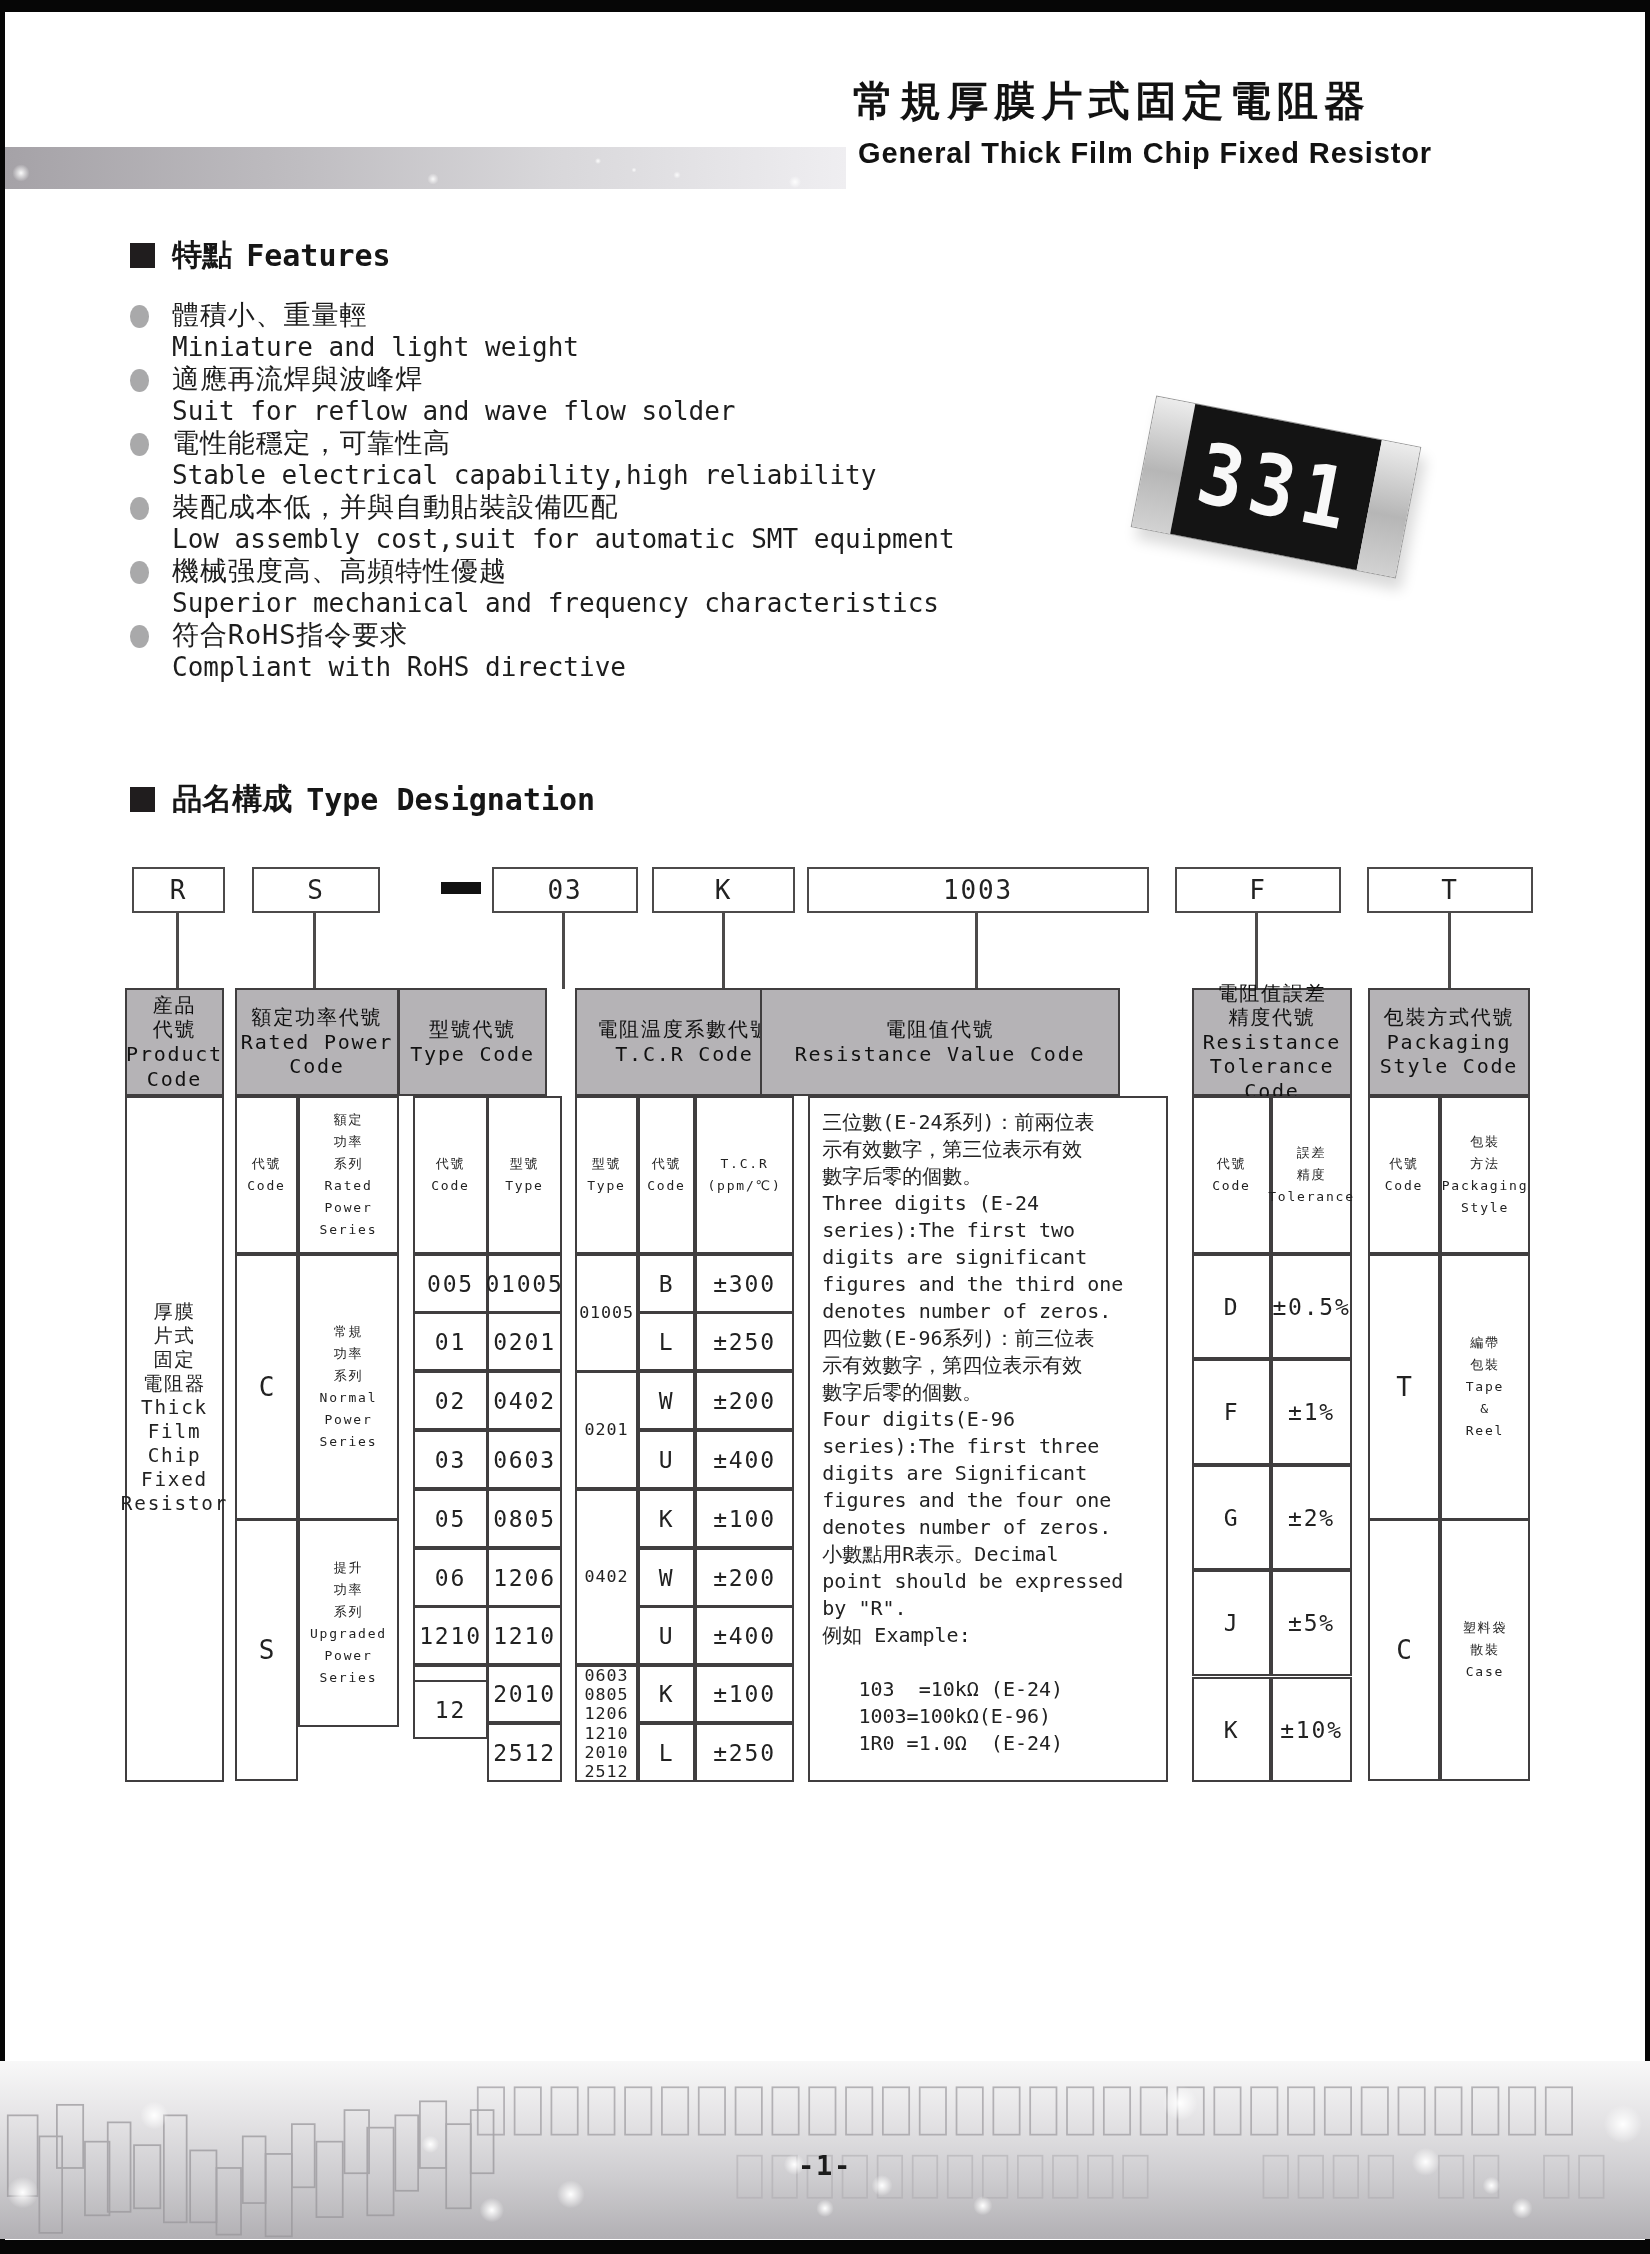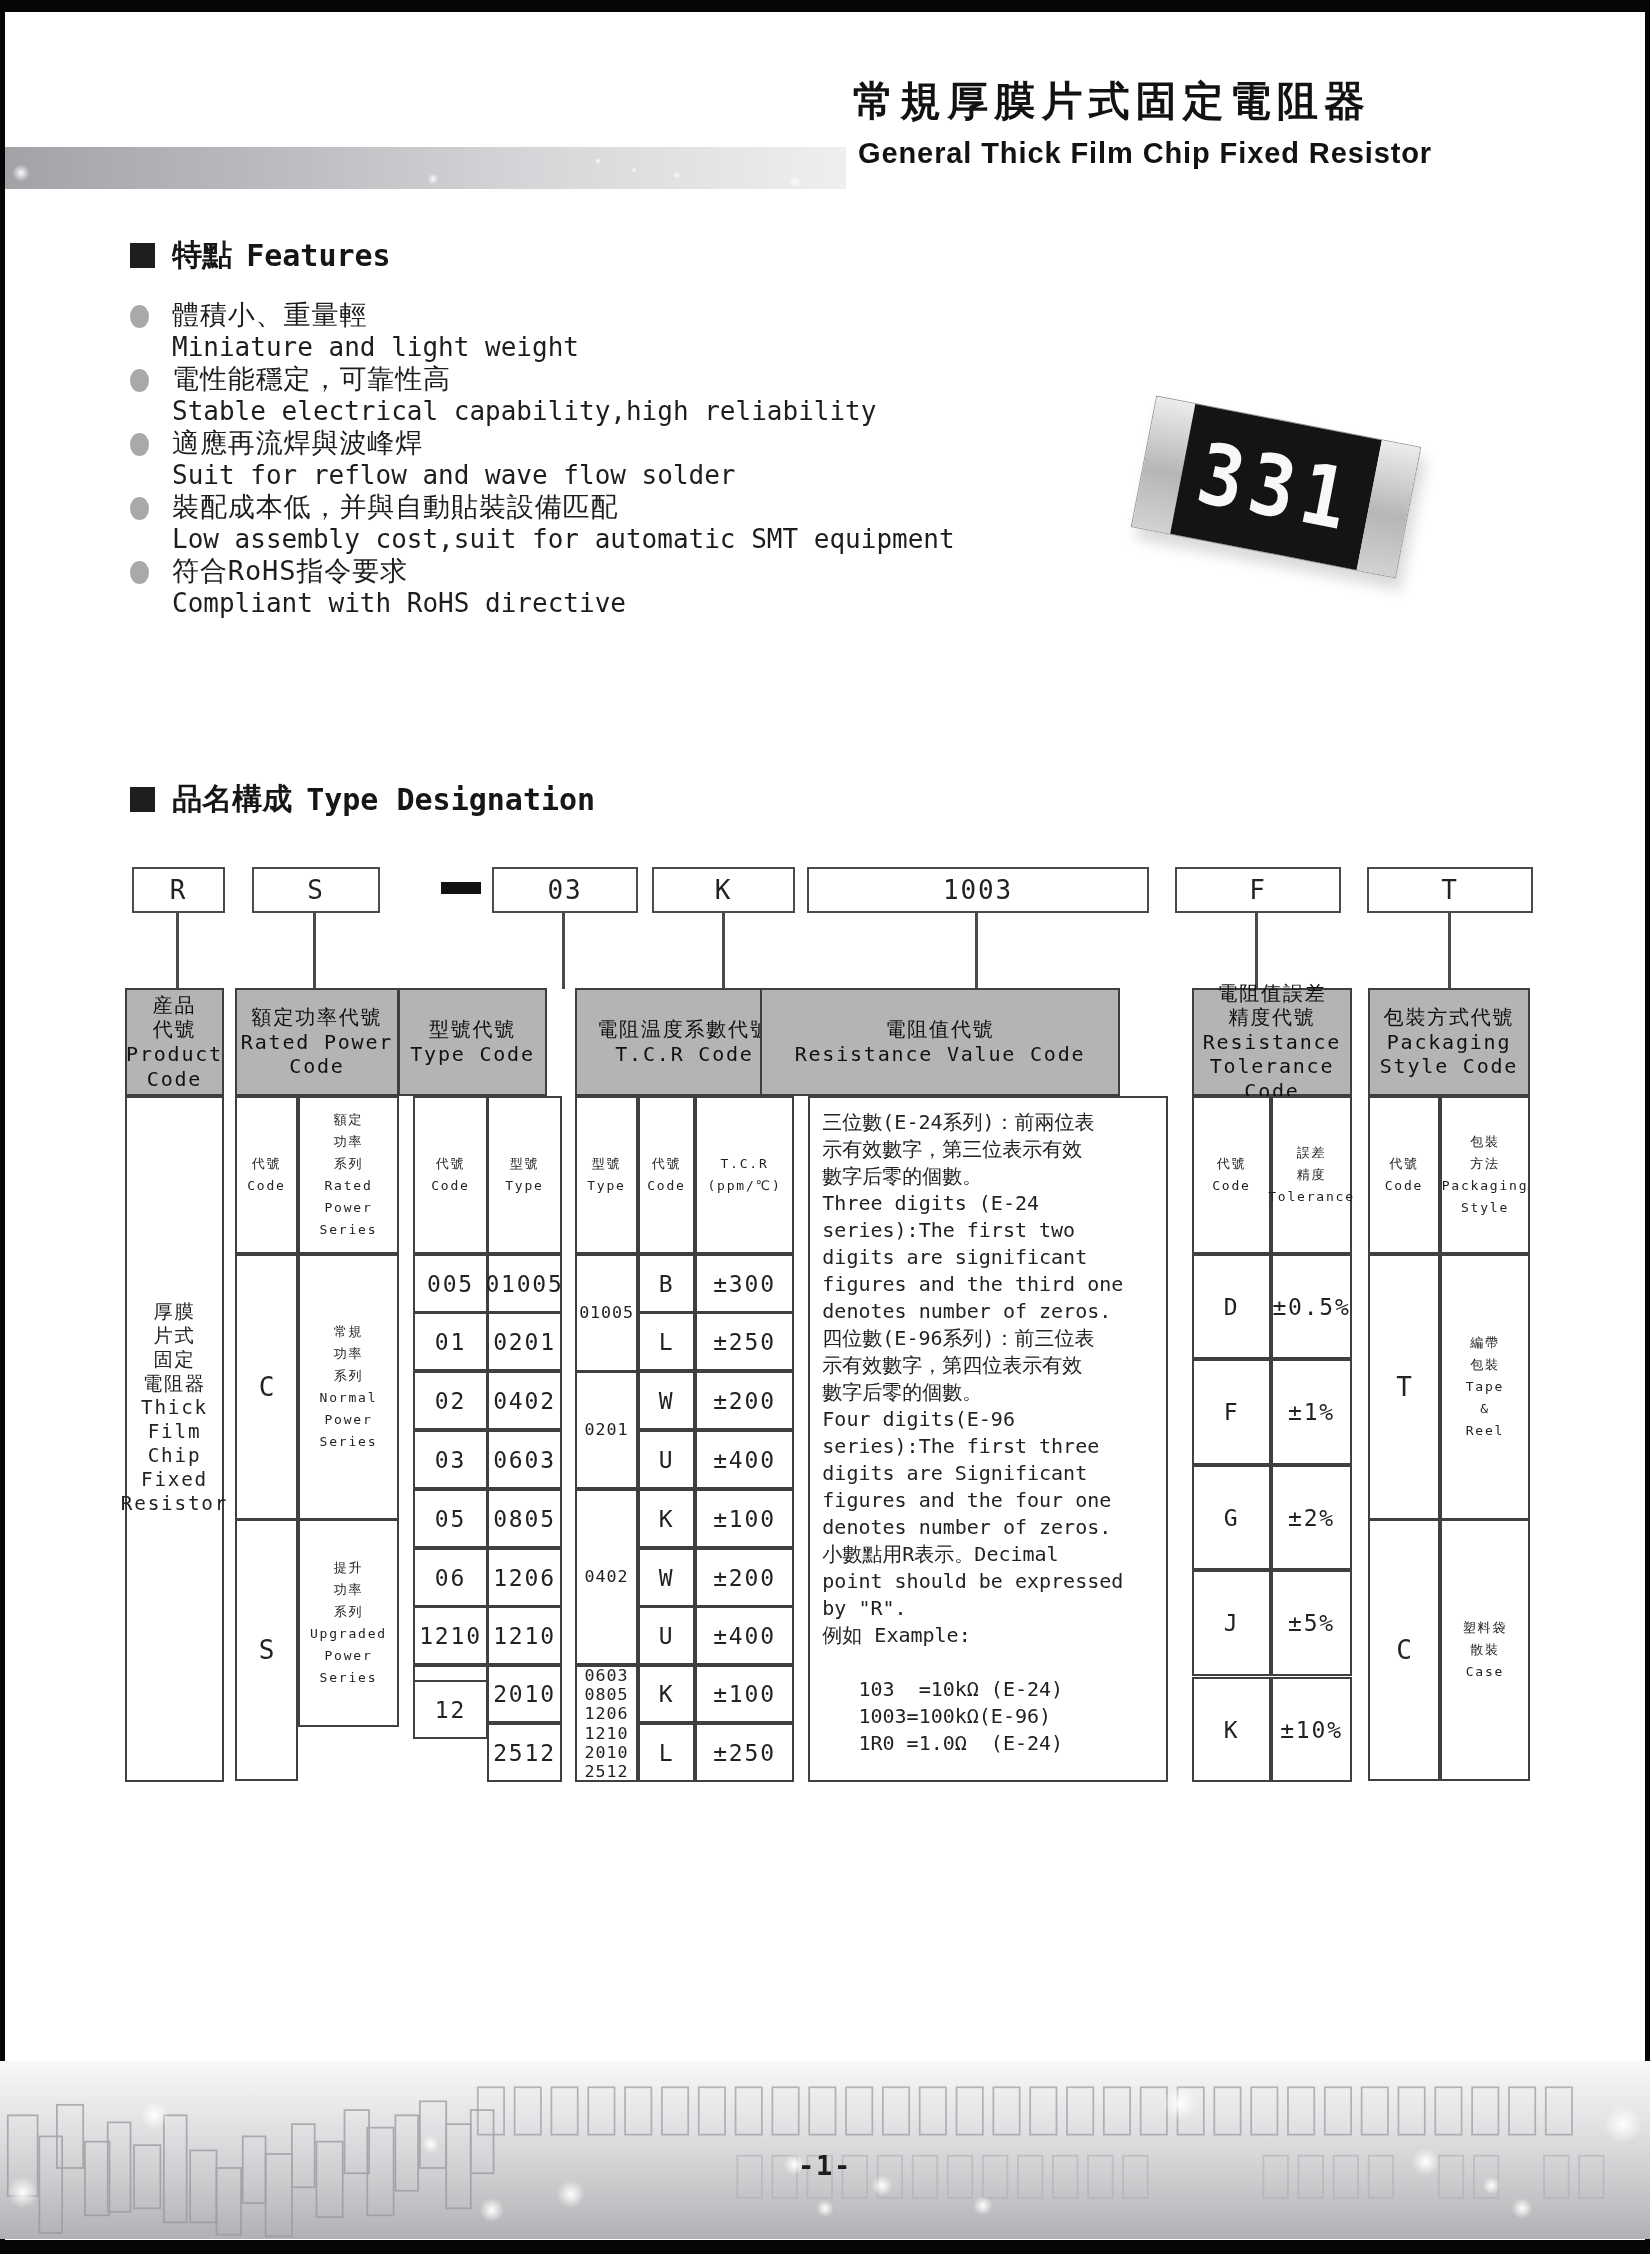--- a/index.html
+++ b/index.html
@@ -84,32 +84,37 @@
   </div>
 
   <div class="featlist">
     <div class="feat">
       <span class="dot"></span>
       <div class="cn">體積小、重量輕</div>
       <div class="en">Miniature and light weight</div>
     </div>
     <div class="feat">
       <span class="dot"></span>
+      <div class="cn">適應再流焊與波峰焊</div>
+      <div class="en">Suit for reflow and wave flow solder</div>
+    </div>
+    <div class="feat">
+      <span class="dot"></span>
       <div class="cn">電性能穩定，可靠性高</div>
       <div class="en">Stable electrical capability,high reliability</div>
     </div>
     <div class="feat">
       <span class="dot"></span>
-      <div class="cn">適應再流焊與波峰焊</div>
-      <div class="en">Suit for reflow and wave flow solder</div>
-    </div>
-    <div class="feat">
-      <span class="dot"></span>
       <div class="cn">裝配成本低，并與自動貼裝設備匹配</div>
       <div class="en">Low assembly cost,suit for automatic SMT equipment</div>
+    </div>
+    <div class="feat">
+      <span class="dot"></span>
+      <div class="cn">機械强度高、高頻特性優越</div>
+      <div class="en">Superior mechanical and frequency characteristics</div>
     </div>
     <div class="feat">
       <span class="dot"></span>
       <div class="cn">符合RoHS指令要求</div>
       <div class="en">Compliant with RoHS directive</div>
     </div>
   </div>
 
   <div class="chip">
     <div class="cap"></div>

